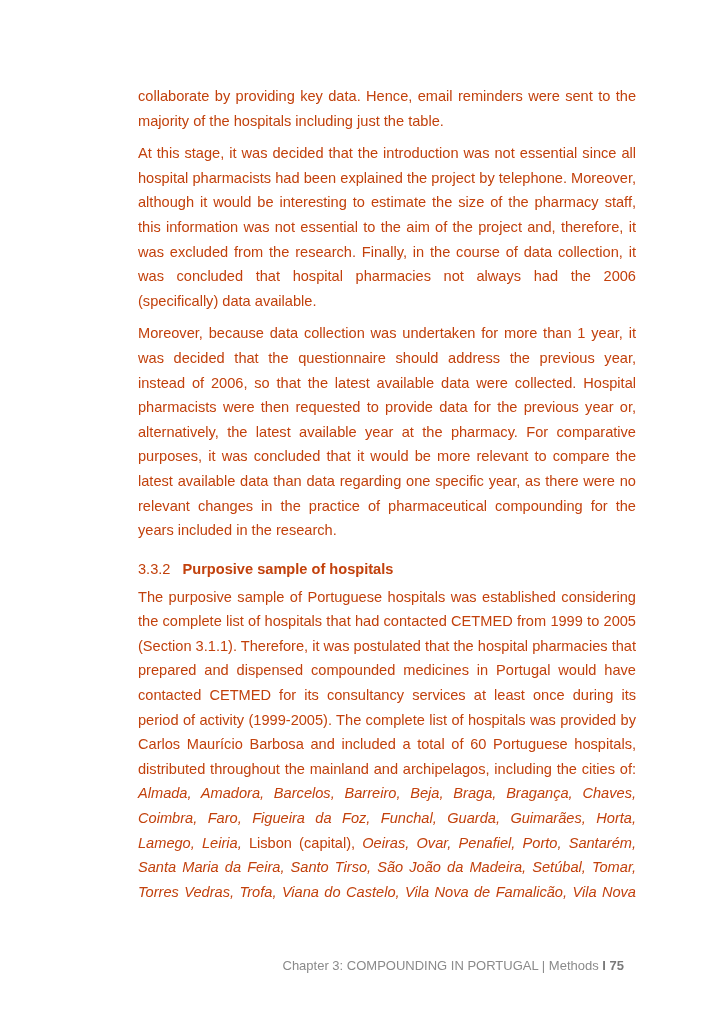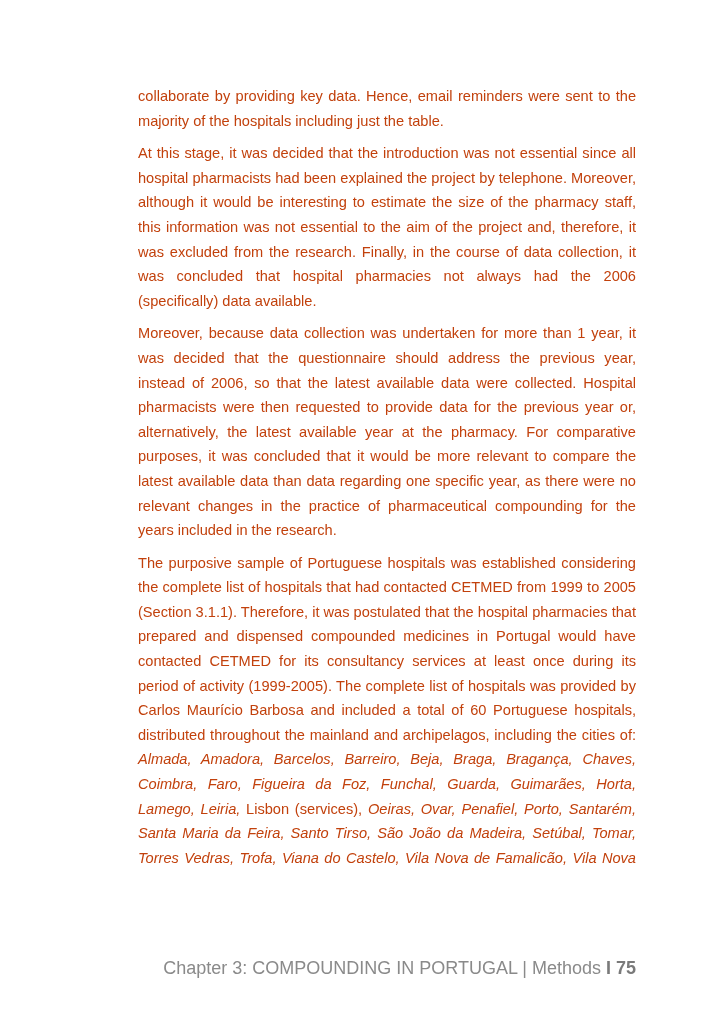--- a/index.html
+++ b/index.html
@@ -11,39 +11,43 @@
   }
   .para { margin: 0 0 8px 0; text-align: justify; }
   .para.last-line-just { text-align-last: justify; }
   .heading {
     margin: 14px 0 4px 0; font-size: 14.6px; line-height: 24px;
   }
   .heading .num { font-weight: normal; margin-right: 8px; }
   .heading .title { font-weight: bold; }
   i { font-style: italic; }
   .footer {
-    position: absolute; top: 958px; right: 88px;
+    position: absolute; top: 958px; right: 100px;
     font-family: "Liberation Sans", sans-serif;
-    font-size: 18px; color: #8a8a8a; white-space: nowrap;
+    font-size: 13px; color: #8a8a8a; white-space: nowrap;
   }
   .footer .pg { font-weight: bold; color: #7a7a7a; }
 </style>
 </head>
 <body>
 
 <div class="page">
   <p class="para">collaborate by providing key data. Hence, email reminders were sent to the majority of the hospitals including just the table.</p>
   <p class="para">At this stage, it was decided that the introduction was not essential since all hospital pharmacists had been explained the project by telephone. Moreover, although it would be interesting to estimate the size of the pharmacy staff, this information was not essential to the aim of the project and, therefore, it was excluded from the research. Finally, in the course of data collection, it was concluded that hospital pharmacies not always had the 2006 (specifically) data available.</p>
   <p class="para">Moreover, because data collection was undertaken for more than 1 year, it was decided that the questionnaire should address the previous year, instead of 2006, so that the latest available data were collected. Hospital pharmacists were then requested to provide data for the previous year or, alternatively, the latest available year at the pharmacy. For comparative purposes, it was concluded that it would be more relevant to compare the latest available data than data regarding one specific year, as there were no relevant changes in the practice of pharmaceutical compounding for the years included in the research.</p>
 
+  <div class="heading">
+    <span class="num">3.3.2</span>
+    <span class="title">Purposive sample of hospitals</span>
+  </div>
 
   <p class="para last-line-just">
     <span>The purposive sample of Portuguese hospitals was established considering the complete list of hospitals that had contacted CETMED from 1999 to 2005 (Section 3.1.1). Therefore, it was postulated that the hospital pharmacies that prepared and dispensed compounded medicines in Portugal would have contacted CETMED for its consultancy services at least once during its period of activity (1999-2005). The complete list of hospitals was provided by Carlos Maurício Barbosa and included a total of 60 Portuguese hospitals, distributed throughout the mainland and archipelagos, including the cities of:</span>
     <i>Almada, Amadora, Barcelos, Barreiro, Beja, Braga, Bragança, Chaves, Coimbra, Faro, Figueira da Foz, Funchal, Guarda, Guimarães, Horta, Lamego, Leiria,</i>
-    <span>Lisbon (services),</span>
+    <span>Lisbon (capital),</span>
     <i>Oeiras, Ovar, Penafiel, Porto, Santarém, Santa Maria da Feira, Santo Tirso, São João da Madeira, Setúbal, Tomar, Torres Vedras, Trofa, Viana do Castelo, Vila Nova de Famalicão, Vila Nova</i>
   </p>
 </div>
 
 <div class="footer">
   <span>Chapter 3: COMPOUNDING IN PORTUGAL | Methods</span>
   <span class="pg">I 75</span>
 </div>
 
 </body></html>

